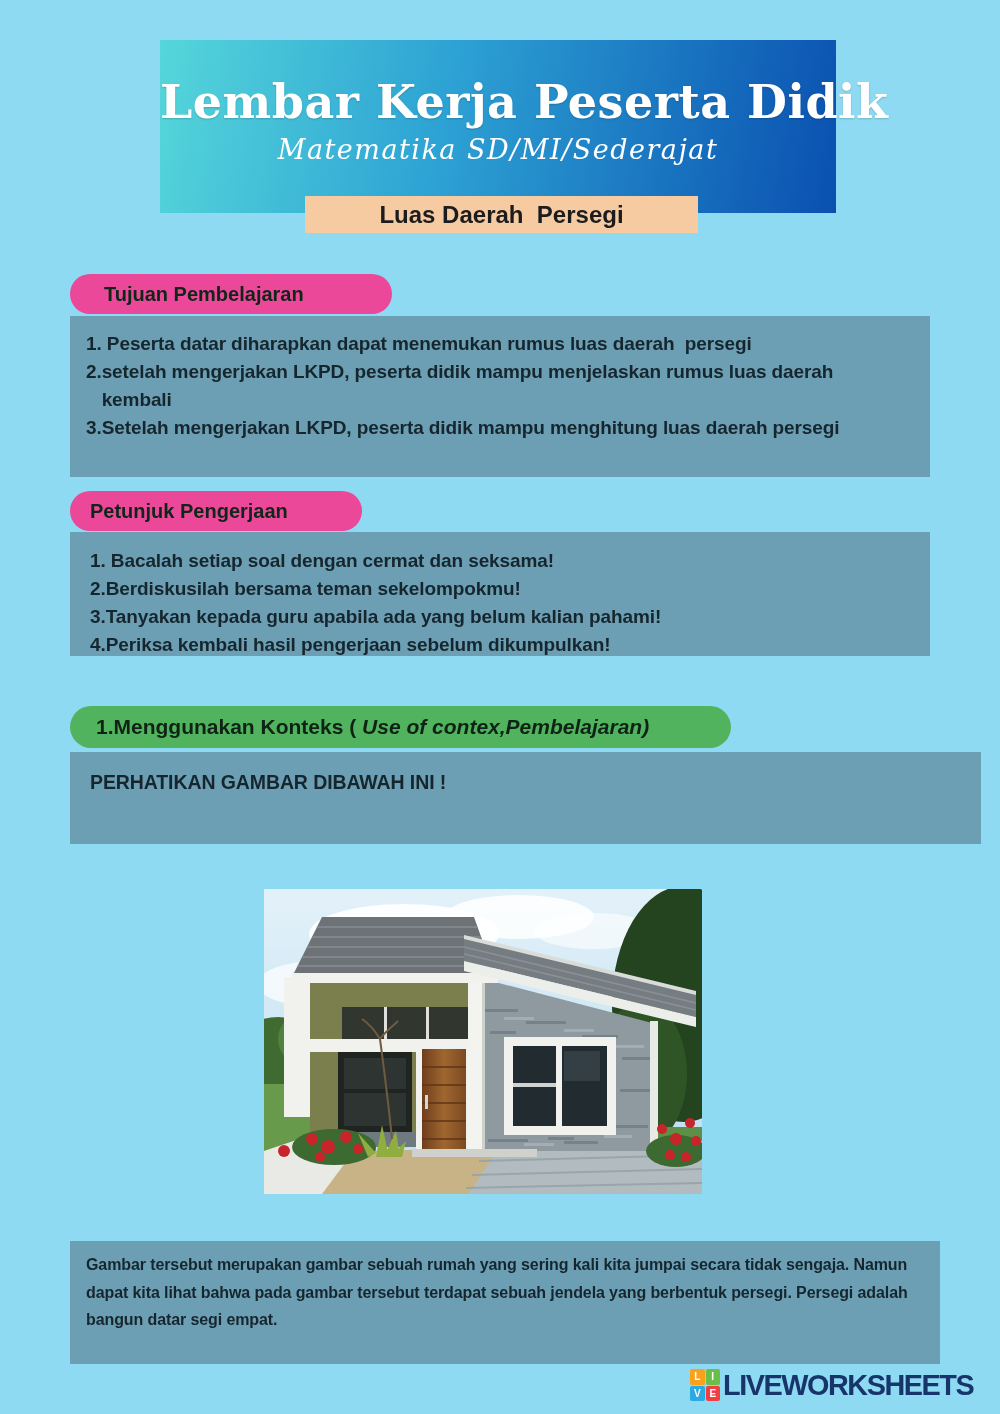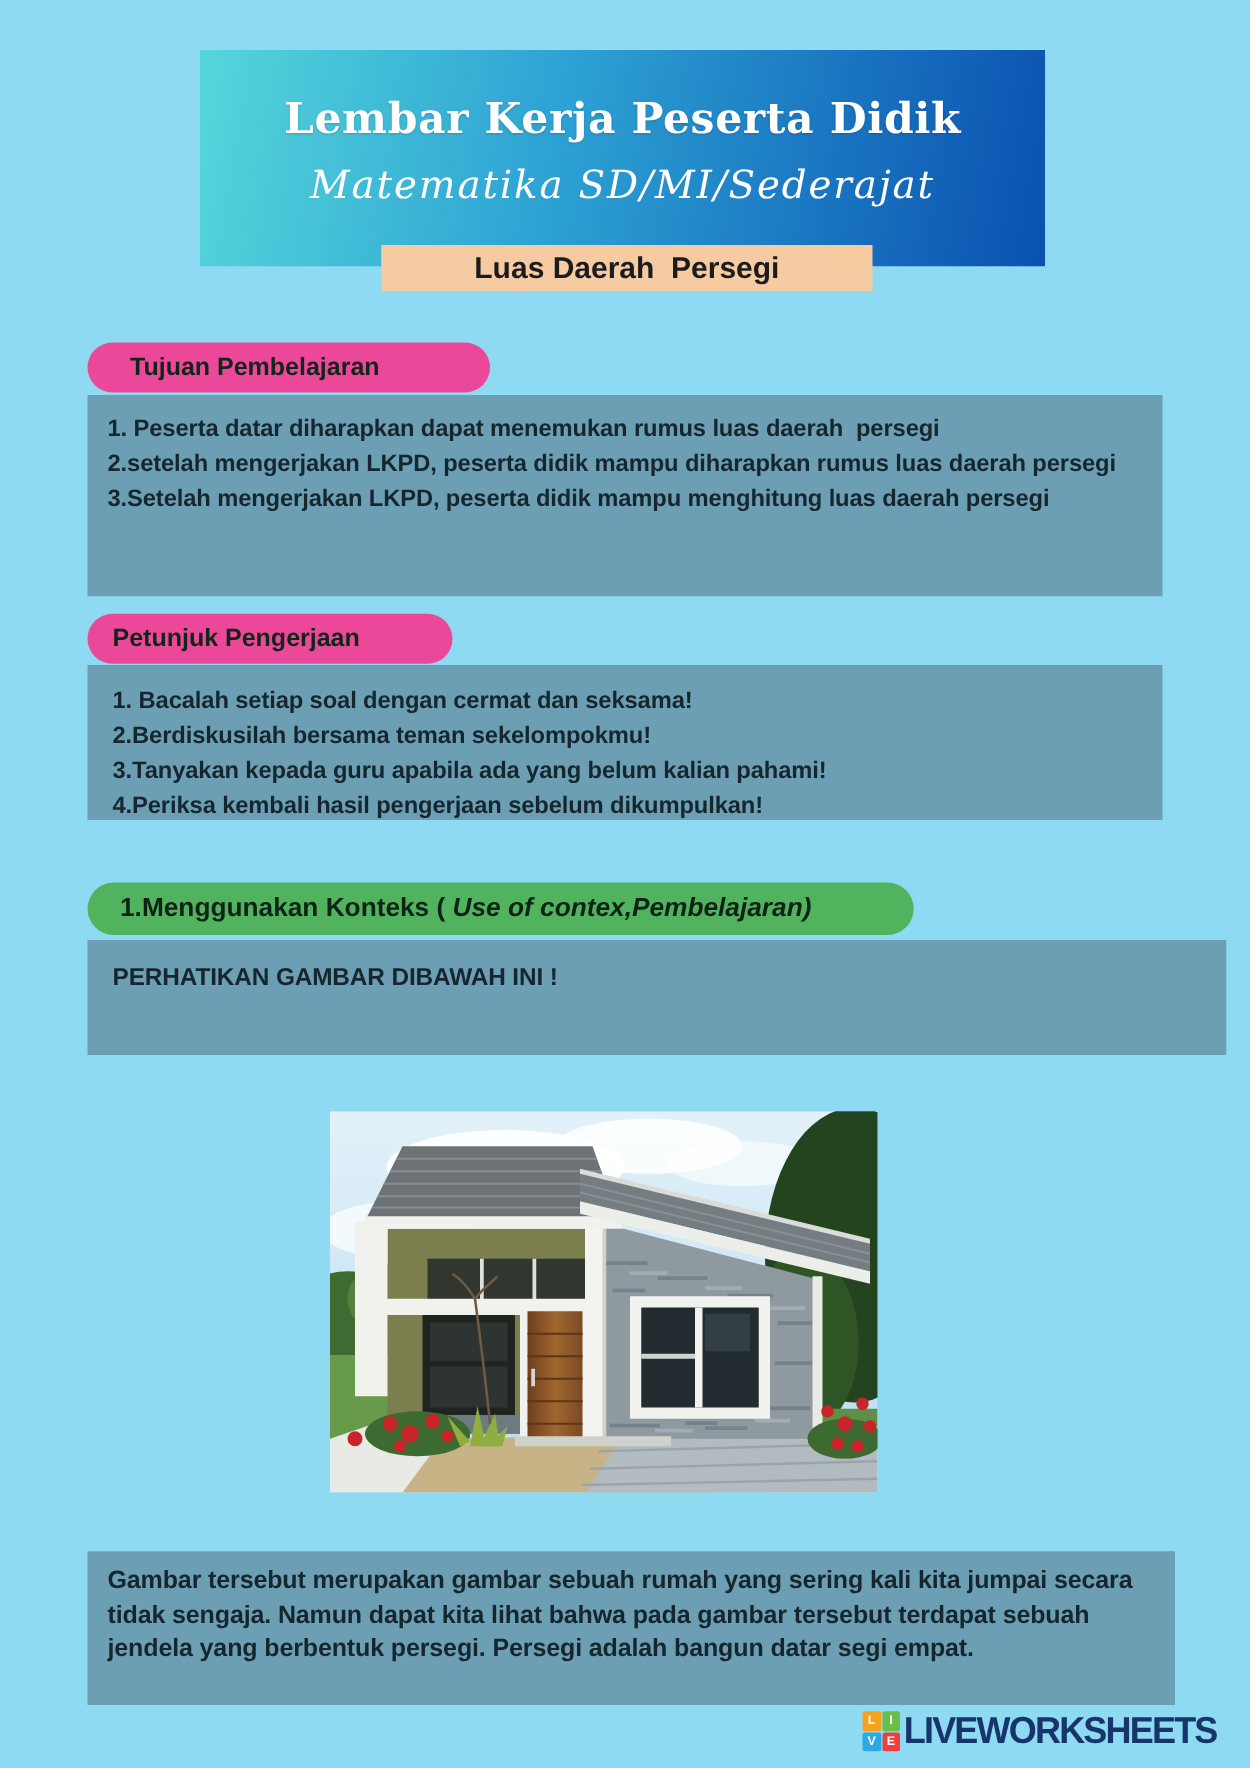--- a/index.html
+++ b/index.html
@@ -11,27 +11,27 @@
   .abs{position:absolute;}
 
   
   .header{
     left:160px;top:40px;width:676px;height:173px;
     background:linear-gradient(100deg,#55d6da 0%,#2da2d4 42%,#0a50b0 100%);
     color:#ffffff;text-align:center;
   }
   .header-title{
     font-family:"DejaVu Serif",serif;font-weight:bold;
-    font-size:34px;margin-top:35px;letter-spacing:.5px;
+    font-size:46px;margin-top:35px;letter-spacing:.5px;
     text-shadow:0 1px 2px rgba(0,0,0,.18);
     white-space:pre;
   }
   .header-sub{
     font-family:"DejaVu Serif",serif;font-style:italic;
-    font-size:31px;margin-top:15px;letter-spacing:1.5px;white-space:pre;
+    font-size:27px;margin-top:5px;letter-spacing:1.5px;white-space:pre;
   }
   .topic{
     left:305px;top:196px;width:393px;height:37px;
     background:#f6cba2;color:#1c1c1e;
     font-weight:bold;font-size:24px;
     display:flex;align-items:center;justify-content:center;
     white-space:pre;
   }
 
   
@@ -56,21 +56,21 @@
   }
   #box-tujuan{left:70px;top:316px;width:860px;height:161px;padding:14px 24px 0 16px;box-sizing:border-box;}
   #box-petunjuk{left:70px;top:532px;width:860px;height:124px;padding:15px 24px 0 20px;box-sizing:border-box;}
   #box-prompt{
     left:70px;top:752px;width:911px;height:92px;box-sizing:border-box;
     padding:15px 18px 0 20px;font-size:19.5px;line-height:31px;
   }
   #box-prompt div{white-space:pre-wrap;}
   #box-explain{
     left:70px;top:1241px;width:870px;height:123px;box-sizing:border-box;
-    padding:10px 18px 0 16px;font-size:20px;line-height:27.5px;
+    padding:10px 18px 0 16px;font-size:16px;line-height:27.5px;
   }
   #box-explain p{margin:0;white-space:pre-wrap;}
 
   ul.wlist{list-style:none;margin:0;padding:0;}
   ul.wlist li{display:flex;line-height:28px;}
   ul.wlist .num{white-space:pre;}
   ul.wlist .txt{white-space:pre-wrap;flex:1;}
 
   
   .photo{left:264px;top:889px;width:438px;height:305px;}
@@ -105,21 +105,21 @@
 <div class="abs graybox" id="box-tujuan">
   <ul class="wlist">
 
       <li>
         <span class="num">1.</span>
         <span class="txt"> Peserta datar diharapkan dapat menemukan rumus luas daerah  persegi</span>
       </li>
 
       <li>
         <span class="num">2.</span>
-        <span class="txt">setelah mengerjakan LKPD, peserta didik mampu diharapkan rumus luas daerah persegi</span>
+        <span class="txt">setelah mengerjakan LKPD, peserta didik mampu menjelaskan rumus luas daerah kembali</span>
       </li>
 
       <li>
         <span class="num">3.</span>
         <span class="txt">Setelah mengerjakan LKPD, peserta didik mampu menghitung luas daerah persegi</span>
       </li>
     </ul>
 </div>
 
 <div class="abs pill" id="pill-petunjuk">Petunjuk Pengerjaan</div>

